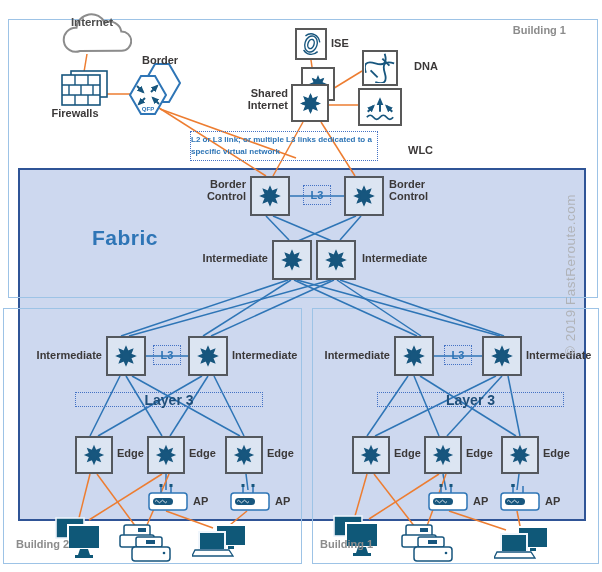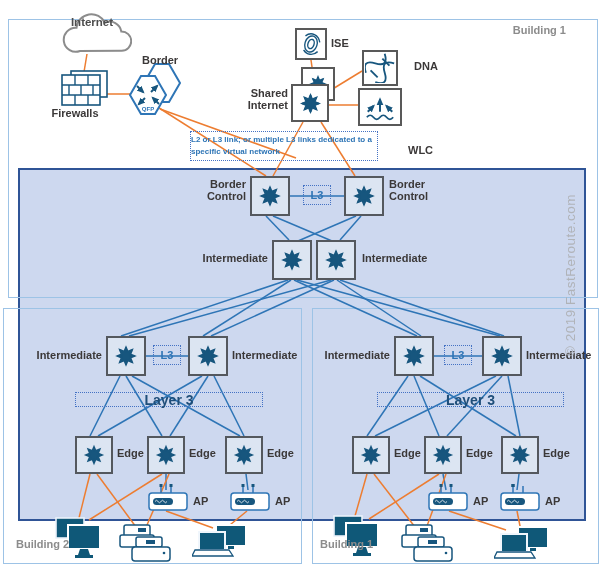--- a/index.html
+++ b/index.html
@@ -200,20 +200,21 @@
     <svg width="33" height="33">
         <use href="#sym-switch"></use>
       </svg>
   </div>
   <div class="lbl tr" style="left:234px;top:87px;width:54px;">Shared Internet</div>
 
   <div class="lbl-gray tr" style="left:496px;top:24px;width:70px;">Building 1</div>
 
   <div id="note-box">L2 or L3 link; or multiple L3 links dedicated to a specific virtual network</div>
 
+  <div id="fabric-label">Fabric</div>
 
   <div class="swbox" style="left:250px;top:176px;width:40px;height:40px;">
     <svg width="34" height="34">
         <use href="#sym-switch"></use>
       </svg>
   </div>
   <div class="lbl tr" style="left:194px;top:178px;width:52px;">Border Control</div>
   <div class="swbox" style="left:344px;top:176px;width:40px;height:40px;">
     <svg width="34" height="34">
         <use href="#sym-switch"></use>

